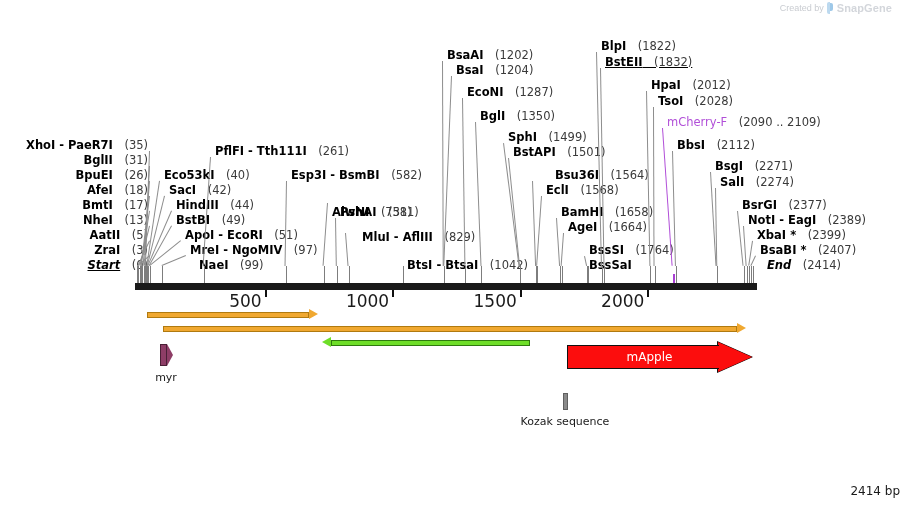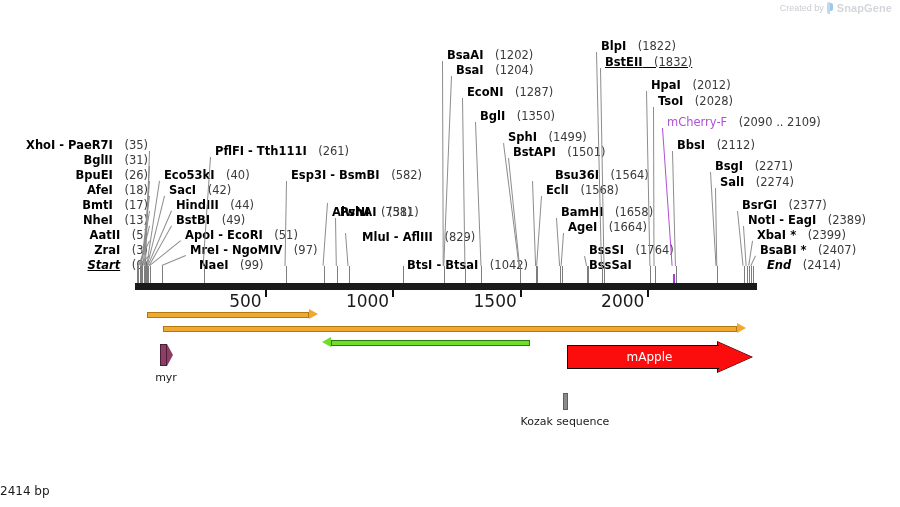--- a/index.html
+++ b/index.html
@@ -92,21 +92,21 @@
   }
   .kozak-bar{position:absolute;width:5px;background:#8a8a8a;border:1px solid #5f5f5f;box-sizing:border-box;}
 
   
   .title{
     position:absolute;width:100%;text-align:center;
     font-size:14.5px;font-weight:bold;color:#000;
     font-family:"DejaVu Sans", sans-serif;
   }
   .subtitle{
-    position:absolute;width:100%;text-align:left;
+    position:absolute;width:100%;text-align:right;
     font-size:12px;color:#1a1a1a;
     font-family:"DejaVu Sans", sans-serif;
   }
 </style>
 </head>
 <body>
 
 <div class="map">
 
   <div class="watermark">

